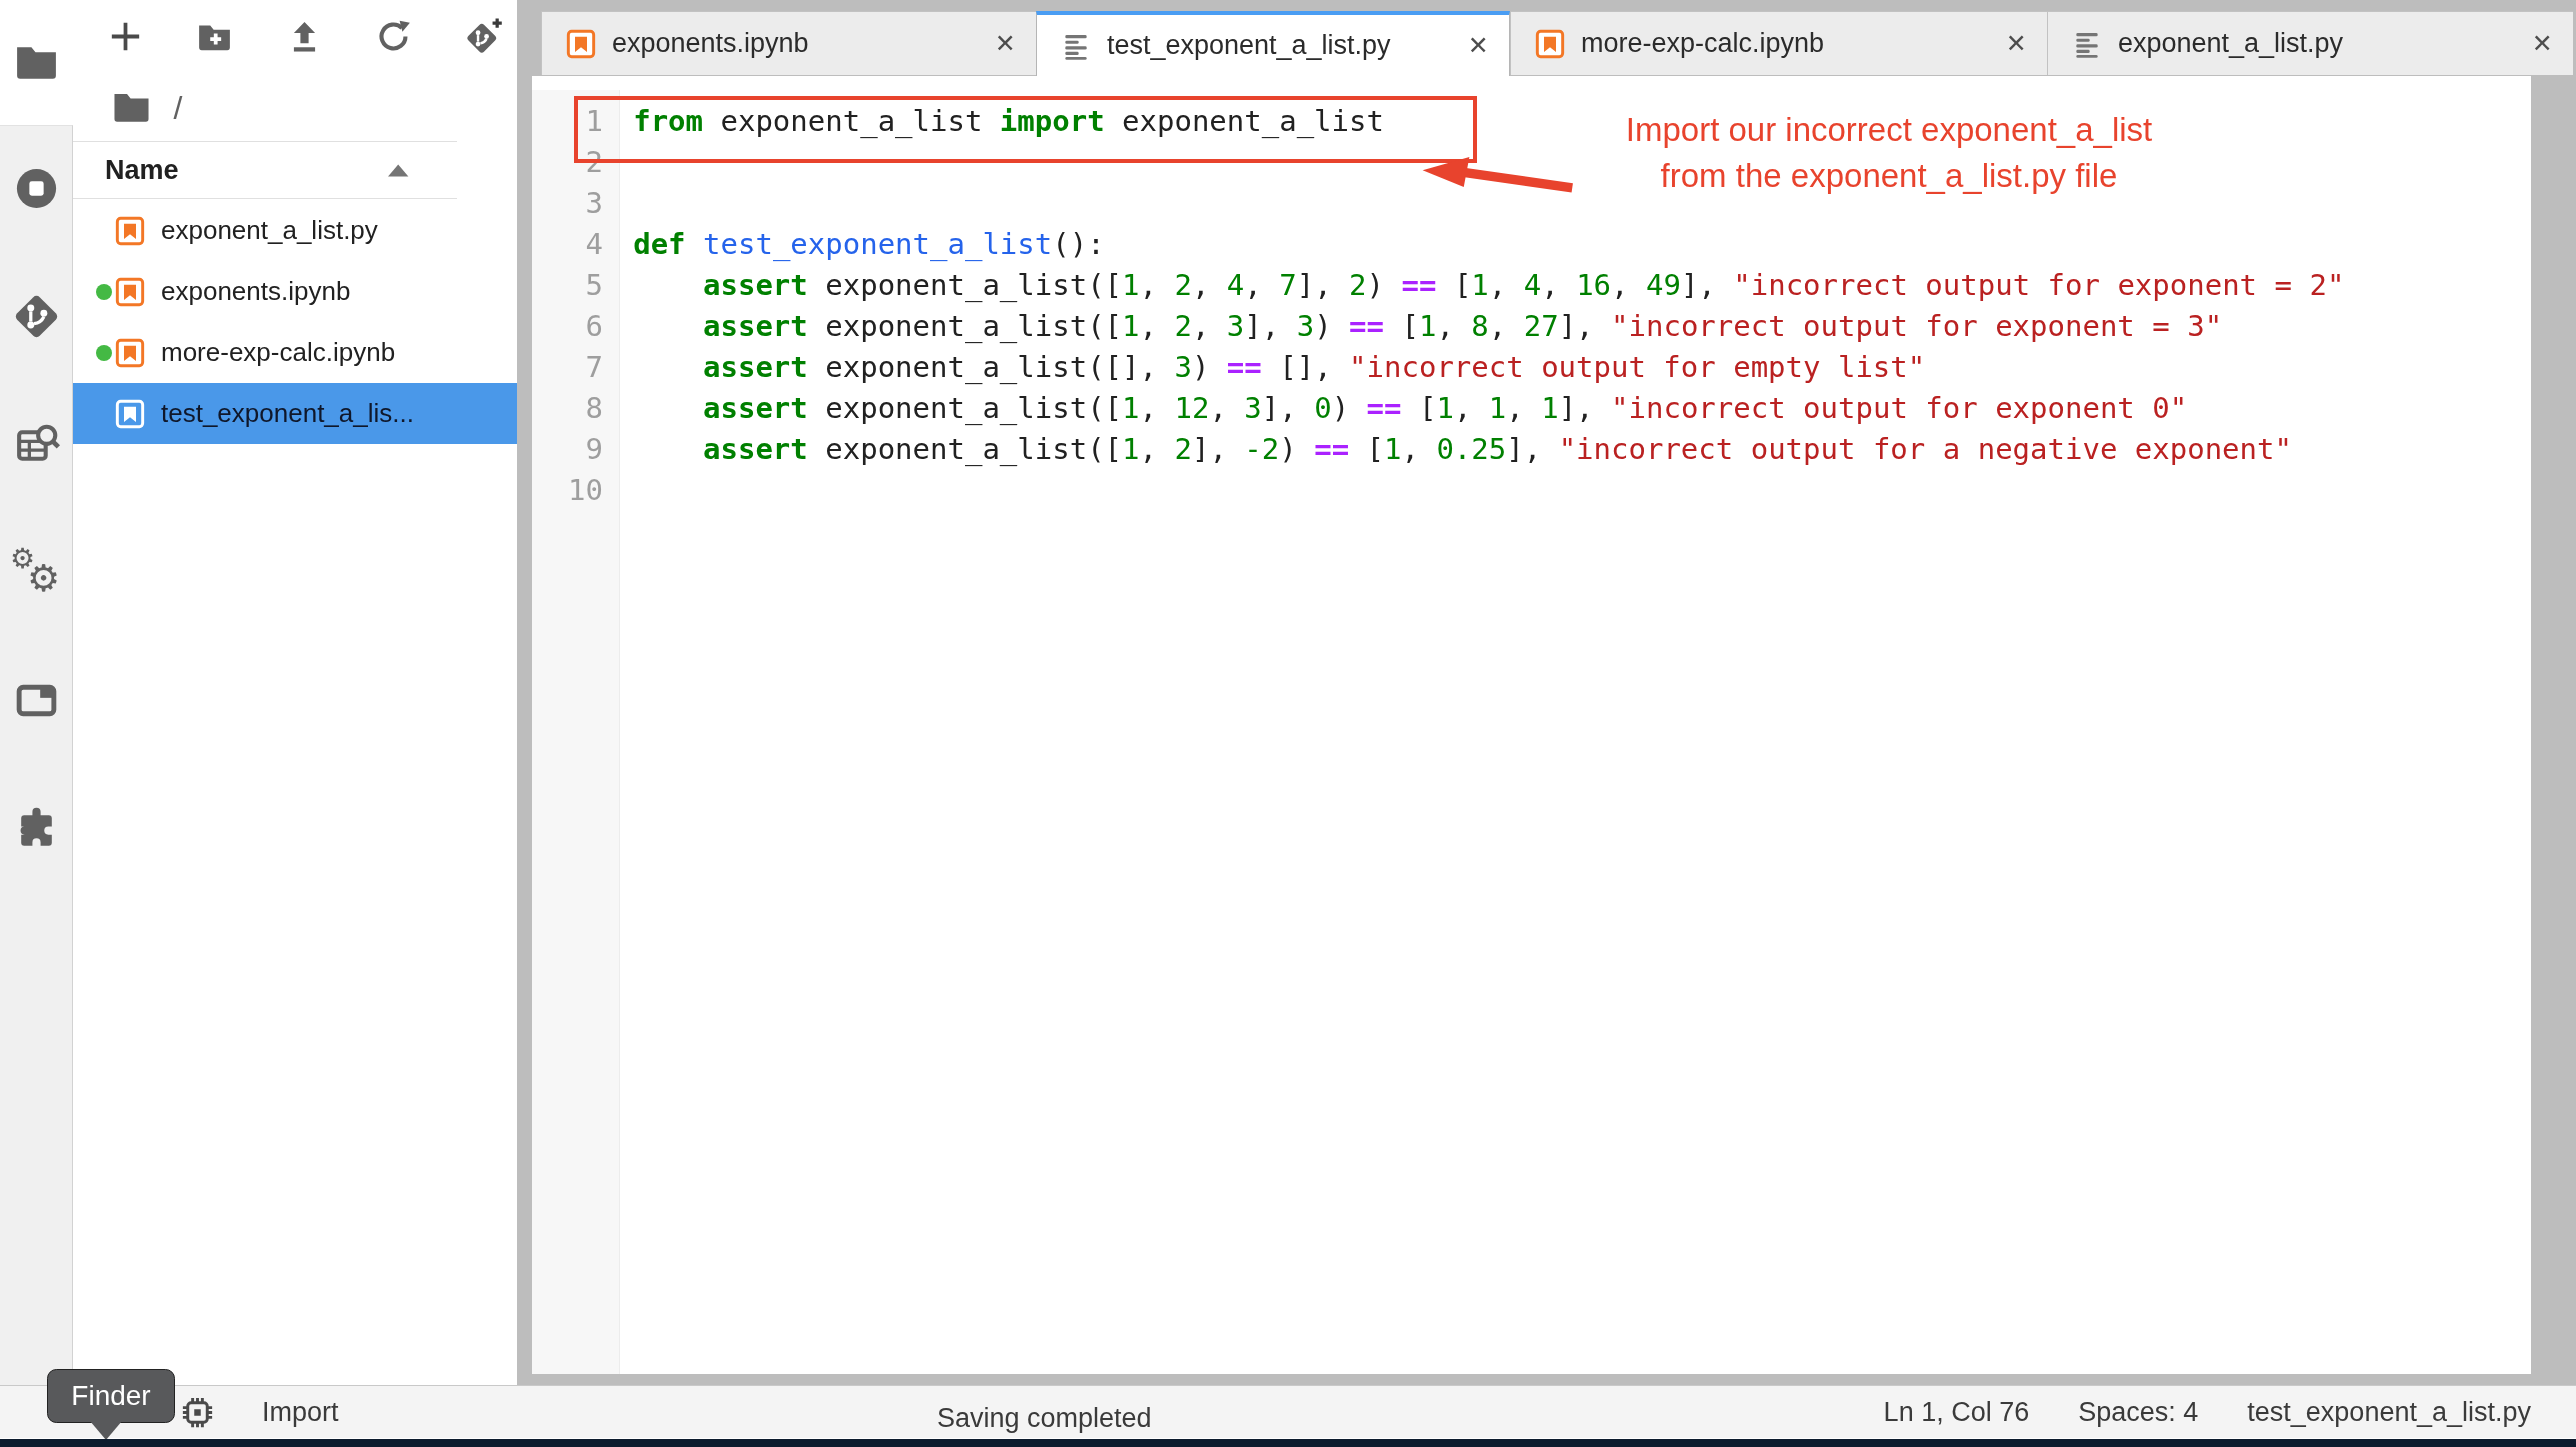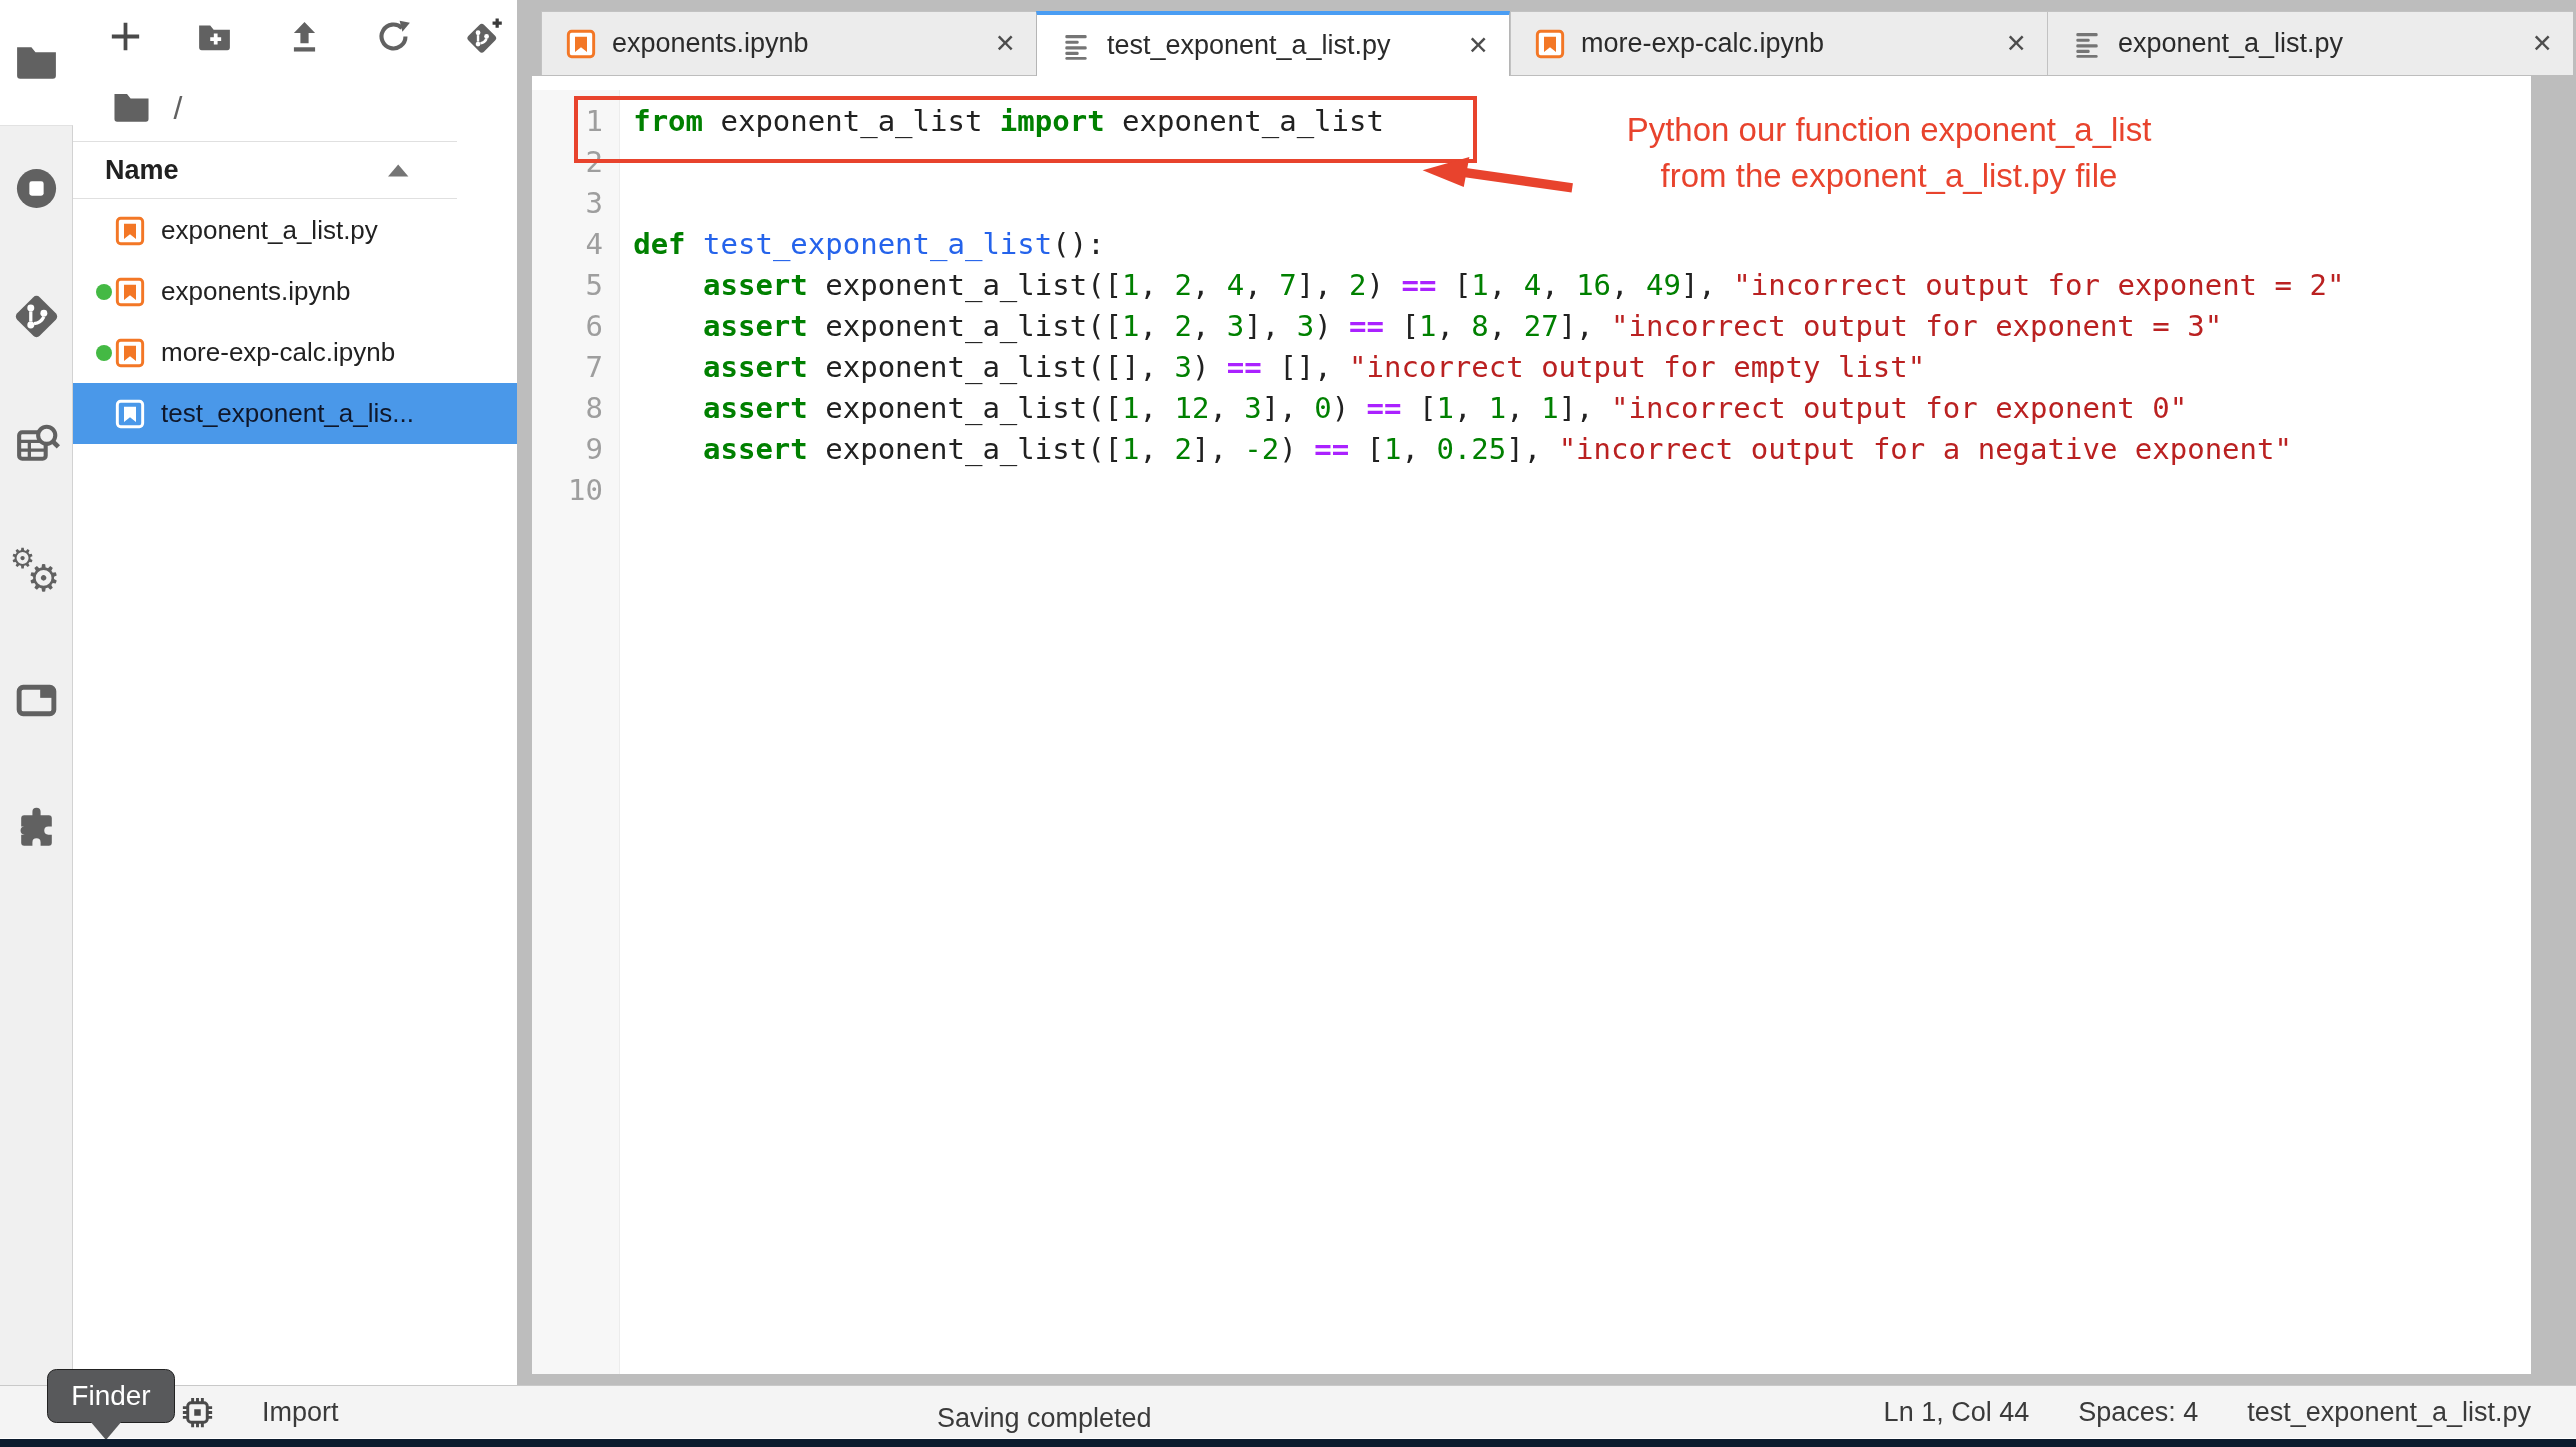--- a/index.html
+++ b/index.html
@@ -318,38 +318,38 @@
       </div>
     </div>
   </div>
 
   <div id="redbox"></div>
   <svg id="redarrow" viewBox="0 0 170 48">
     <polygon points="6,14 56,0 50,32" fill="#e8432d"></polygon>
     <line x1="48" y1="16" x2="166" y2="33" stroke="#e8432d" stroke-width="10"></line>
   </svg>
   <div id="ann">
-    <div>Python our function exponent_a_list</div>
+    <div>Import our incorrect exponent_a_list</div>
     <div>from the exponent_a_list.py file</div>
   </div>
 
   <div id="statusbar">
     <div id="sb-kernel">
       <svg viewBox="0 0 24 24">
         <g stroke="#4a4a4a" fill="none" stroke-width="1.8">
           <rect x="6" y="6" width="12" height="12" rx="2"></rect>
           <path d="M9 6 V3 M12 6 V3 M15 6 V3 M9 21 V18 M12 21 V18 M15 21 V18 M6 9 H3 M6 12 H3 M6 15 H3 M21 9 H18 M21 12 H18 M21 15 H18"></path>
         </g>
         <rect x="10" y="10" width="4" height="4" fill="#4a4a4a"></rect>
       </svg>
       <span>Import</span>
     </div>
     <div id="sb-msg">Saving completed</div>
     <div id="sb-right">
-      <span>Ln 1, Col 44</span>
+      <span>Ln 1, Col 76</span>
       <span>Spaces: 4</span>
       <span>test_exponent_a_list.py</span>
     </div>
   </div>
 
   <div id="tooltip">Finder</div>
   <div id="tooltip-tail"></div>
   <div id="dockstrip"></div>
 
 </div>

